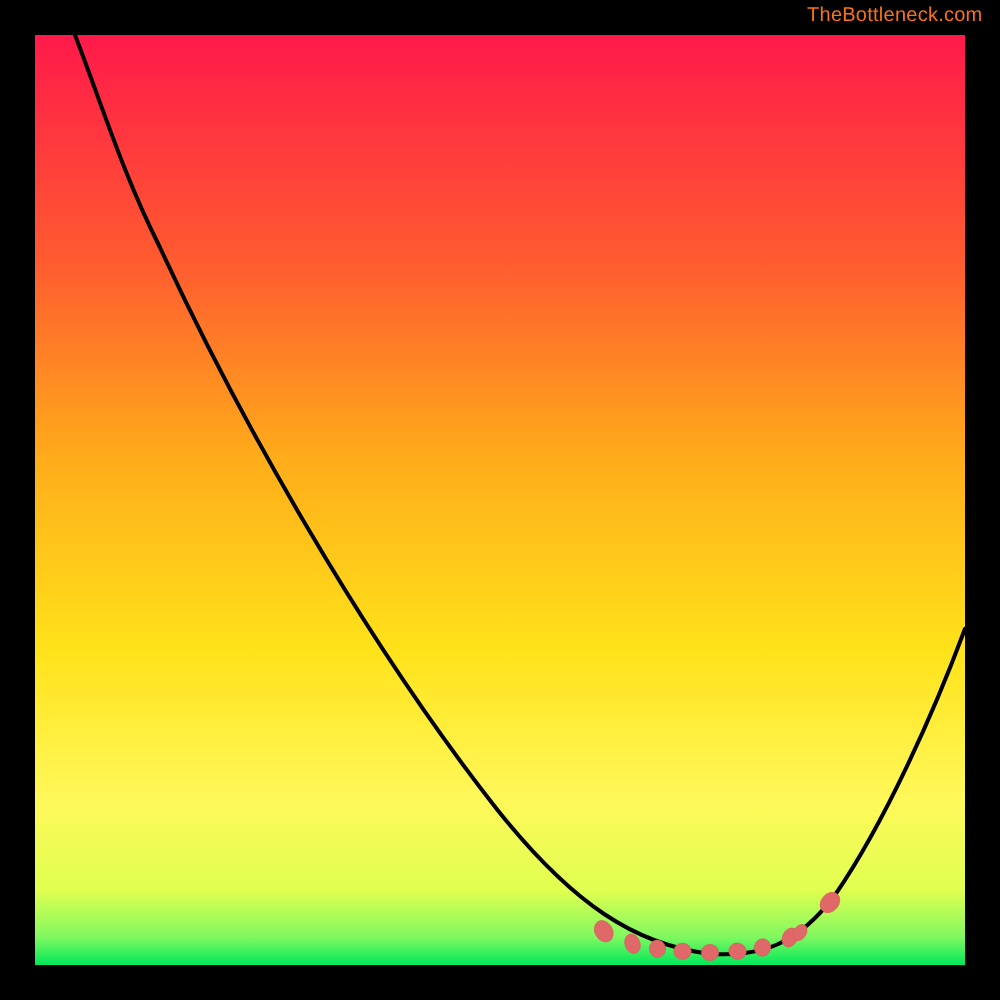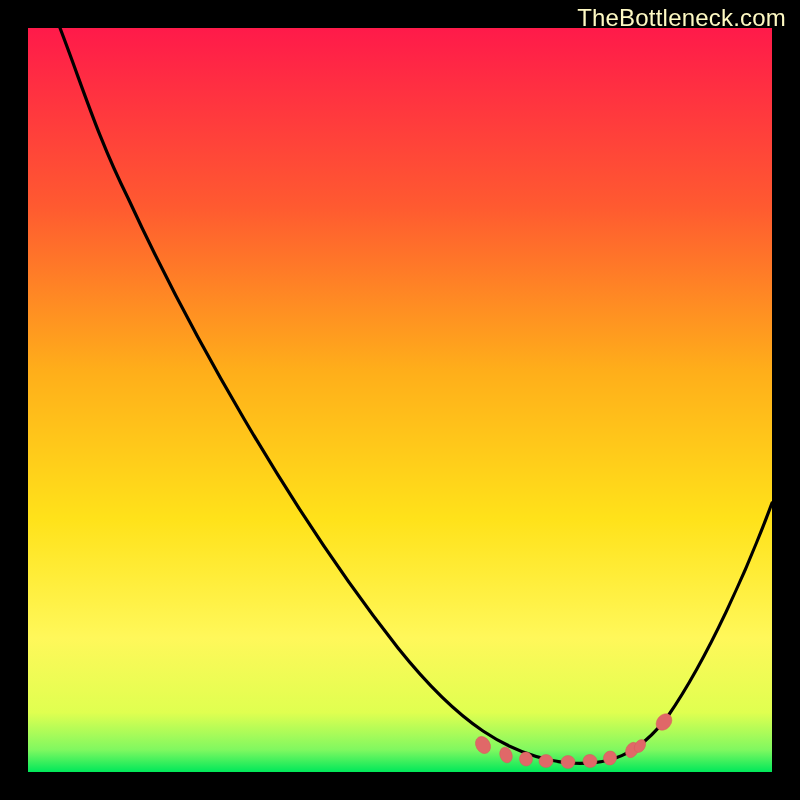--- a/index.html
+++ b/index.html
@@ -14,22 +14,22 @@
   .container {
     position: relative;
     width: 800px;
     height: 800px;
     background: #000;
   }
   .watermark {
     position: absolute;
     top: 4px;
     right: 14px;
-    color: #fef9c3;
-    font-size: 24px;
+    color: #f97316;
+    font-size: 16px;
     font-weight: 500;
     z-index: 20;
     letter-spacing: 0.2px;
   }
   .plot-area {
     position: absolute;
     left: 28px;
     top: 28px;
     width: 744px;
     height: 744px;

